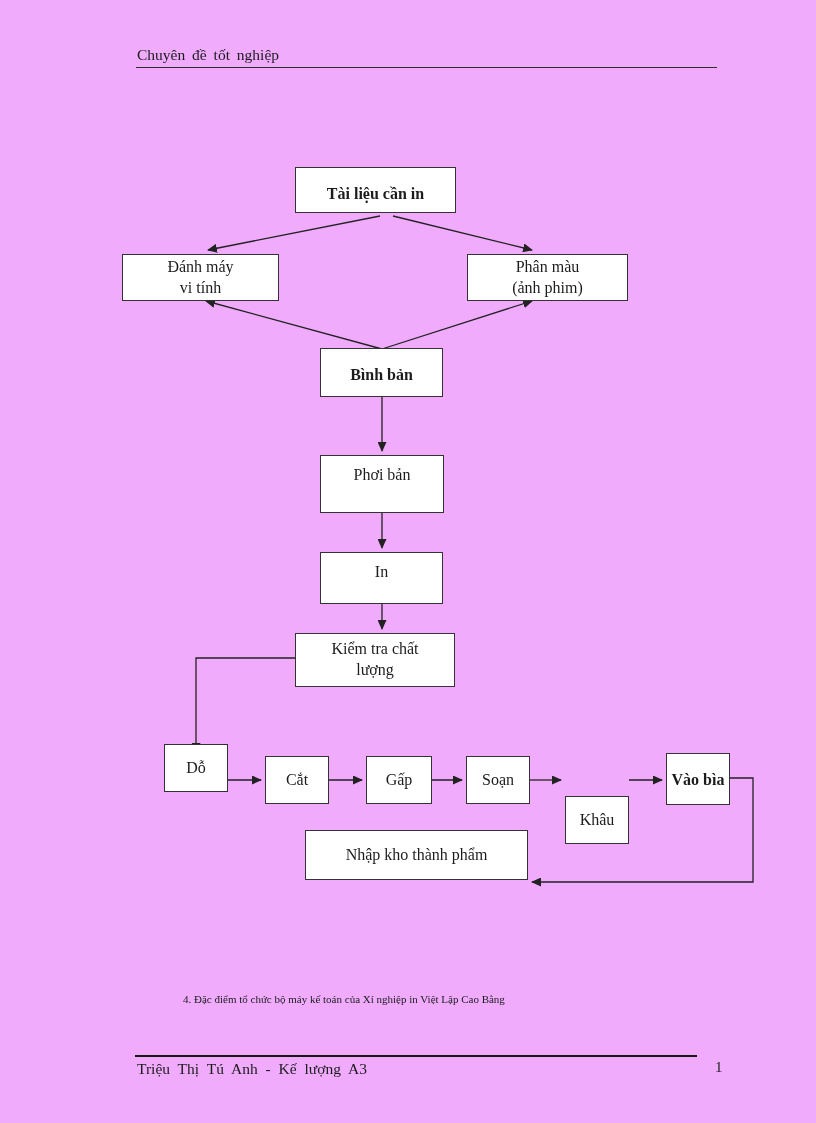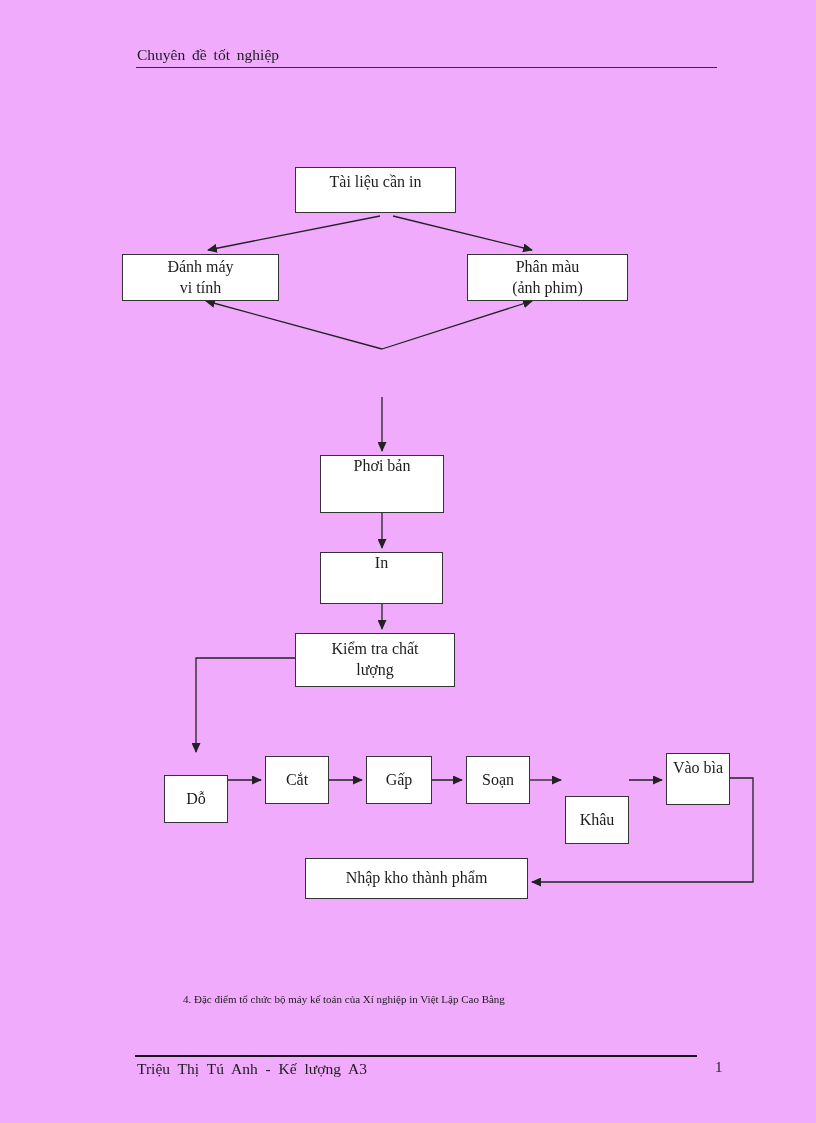--- a/index.html
+++ b/index.html
@@ -11,22 +11,22 @@
     position:absolute;left:137px;top:46px;font-size:15.5px;word-spacing:3px;white-space:nowrap;
   }
   .doc-header-rule{
     position:absolute;left:136px;top:67px;width:581px;height:0;border-top:1.5px solid #2e2e2e;
   }
   .node{
     position:absolute;box-sizing:border-box;border:1.5px solid #333;background:#fff;
     text-align:center;font-size:16px;line-height:1.3;white-space:pre-line;
     display:flex;flex-direction:column;align-items:center;justify-content:center;
   }
-  .va-top{justify-content:flex-start;padding-top:4px;}
-  .va-upper{justify-content:flex-start;}
+  .va-top{justify-content:flex-start;padding-top:16px;font-weight:bold;}
+  .va-upper{justify-content:flex-start;padding-top:9px;}
   .connectors{position:absolute;left:0;top:0;pointer-events:none;}
   .section-heading{
     position:absolute;left:135px;top:981px;width:572px;
     font-size:11px;font-weight:normal;line-height:37px;text-indent:48px;text-align:justify;
   }
   .doc-footer-rule{
     position:absolute;left:135px;top:1055px;width:562px;height:0;border-top:2px solid #161616;
   }
   .doc-footer-text{
     position:absolute;left:137px;top:1060px;font-size:15.5px;word-spacing:4px;white-space:nowrap;
@@ -65,31 +65,32 @@
       <line x1="629" y1="780" x2="662" y2="780" marker-end="url(#ah)"></line>
       <polyline points="730,778 753,778 753,882 532,882" marker-end="url(#ah)"></polyline>
     </g>
   </svg>
 
   <div class="node va-top" style="left:295px;top:167px;width:161px;height:46px">Tài liệu cần in</div>
   <div class="node" style="left:122px;top:254px;width:157px;height:47px">Đánh máy
 vi tính</div>
   <div class="node" style="left:467px;top:254px;width:161px;height:47px">Phân màu
 (ảnh phim)</div>
+  <div class="node va-top" style="left:320px;top:348px;width:123px;height:49px">Bình bản</div>
   <div class="node va-upper" style="left:320px;top:455px;width:124px;height:58px">Phơi bản</div>
   <div class="node va-upper" style="left:320px;top:552px;width:123px;height:52px">In</div>
   <div class="node" style="left:295px;top:633px;width:160px;height:54px">Kiểm tra chất
 lượng</div>
-  <div class="node" style="left:164px;top:775px;width:64px;height:48px">Dỗ</div>
+  <div class="node" style="left:164px;top:744px;width:64px;height:48px">Dỗ</div>
   <div class="node" style="left:265px;top:756px;width:64px;height:48px">Cắt</div>
   <div class="node" style="left:366px;top:756px;width:66px;height:48px">Gấp</div>
   <div class="node" style="left:466px;top:756px;width:64px;height:48px">Soạn</div>
   <div class="node" style="left:565px;top:796px;width:64px;height:48px">Khâu</div>
   <div class="node va-top" style="left:666px;top:753px;width:64px;height:52px">Vào bìa</div>
-  <div class="node" style="left:305px;top:858px;width:223px;height:41px">Nhập kho thành phẩm</div>
+  <div class="node" style="left:305px;top:830px;width:223px;height:50px">Nhập kho thành phẩm</div>
 
   <div class="section-heading">4. Đặc điểm tổ chức bộ máy kế toán của Xí nghiệp in Việt Lập Cao Bằng</div>
 
   <div class="doc-footer-rule"></div>
   <span class="doc-footer-text">Triệu Thị Tú Anh - Kế lượng A3</span>
   <span class="page-number">1</span>
 
 </div>
 
 </body></html>

